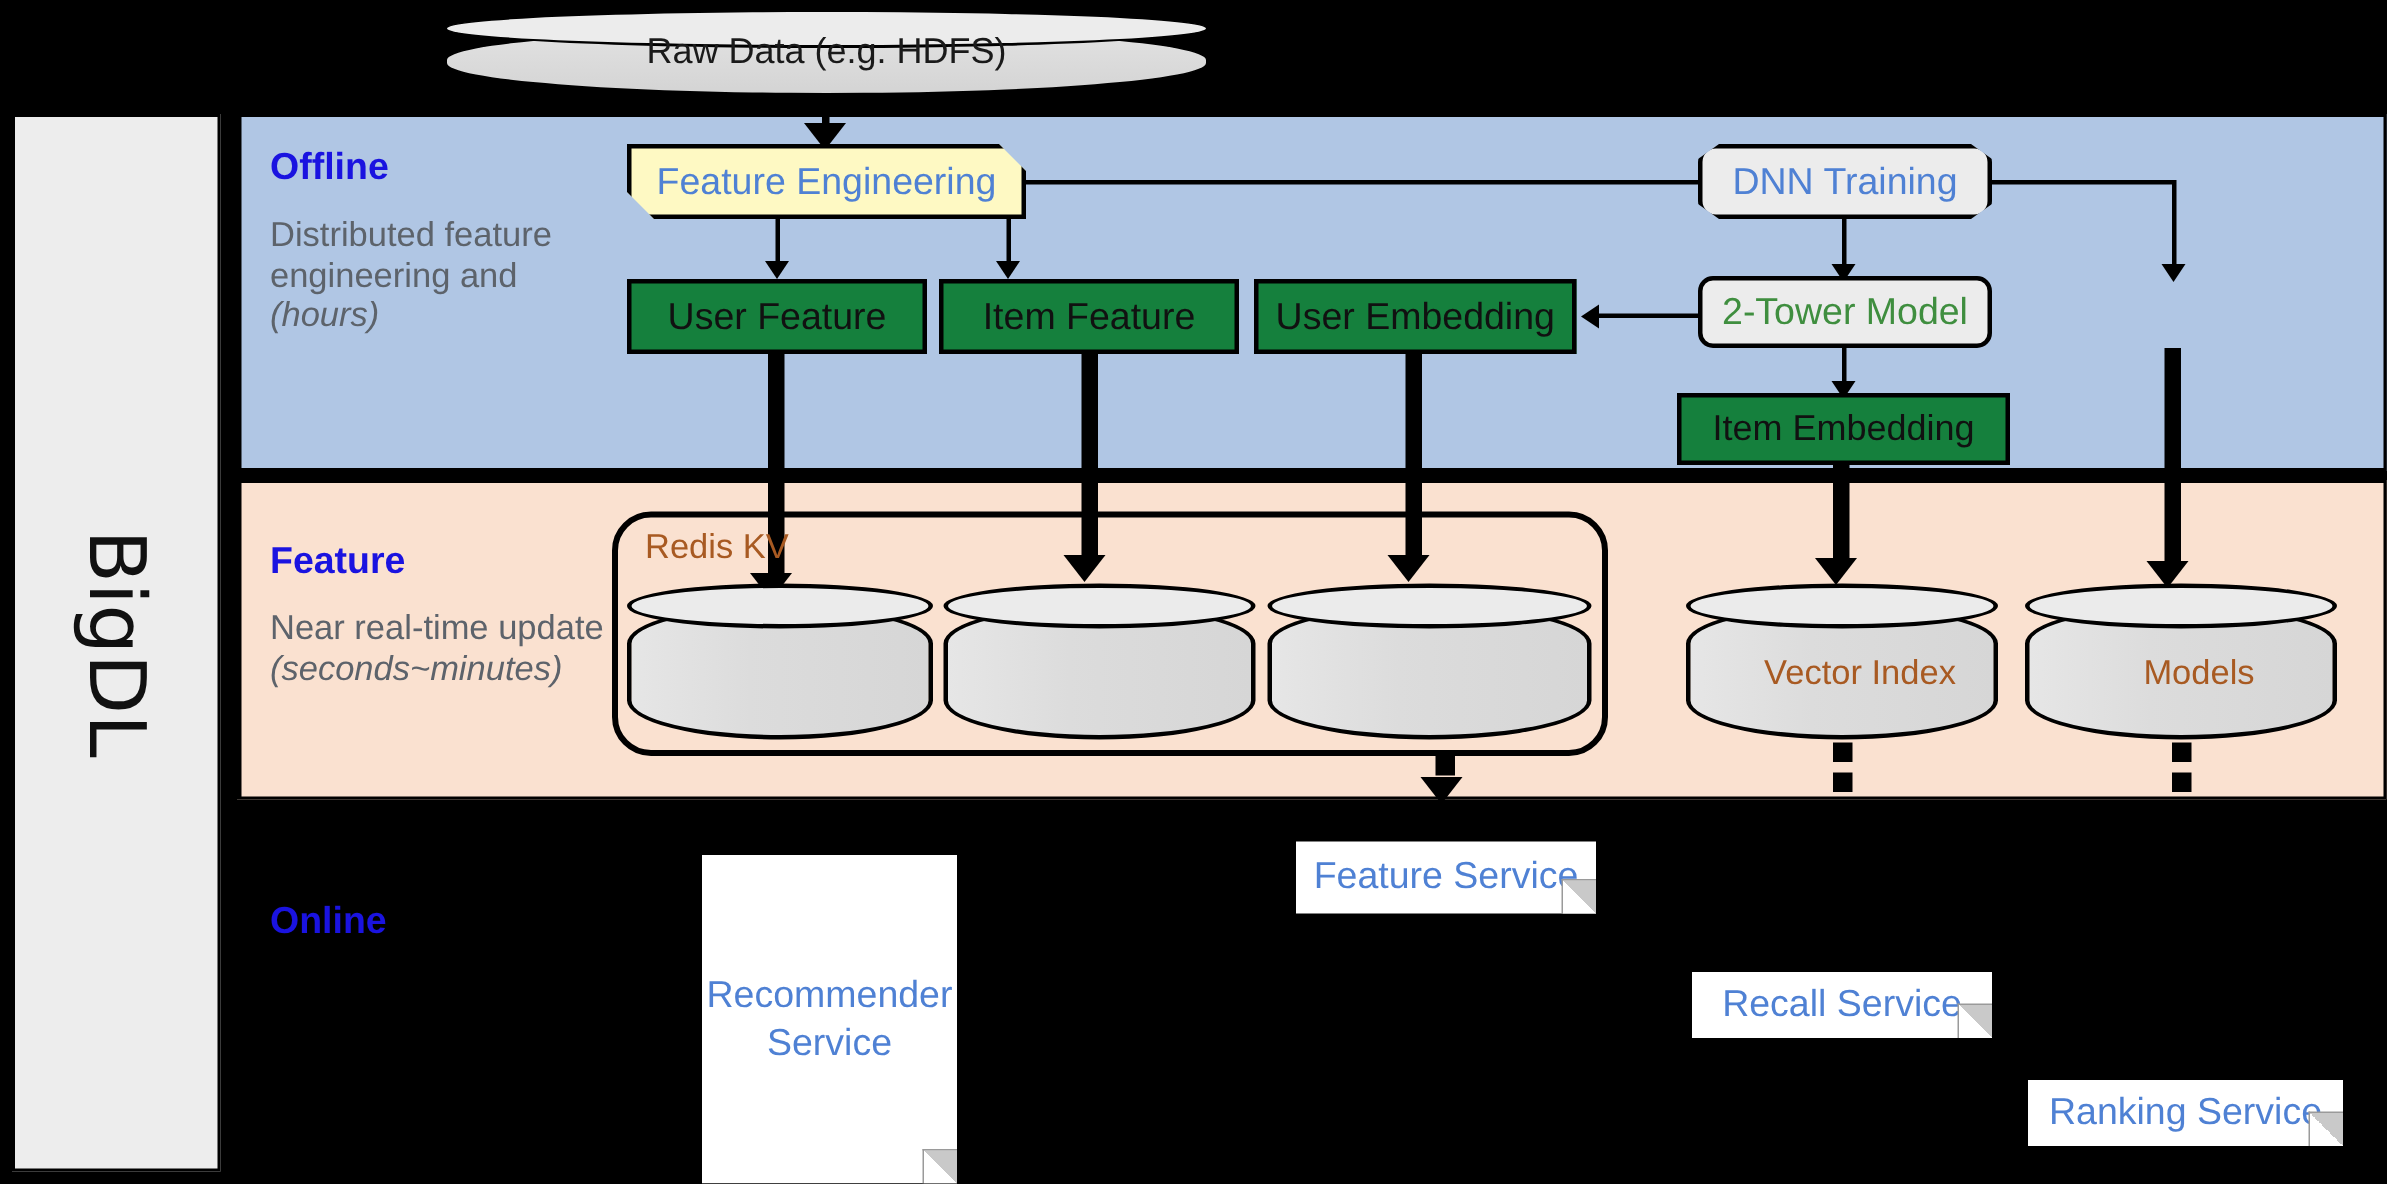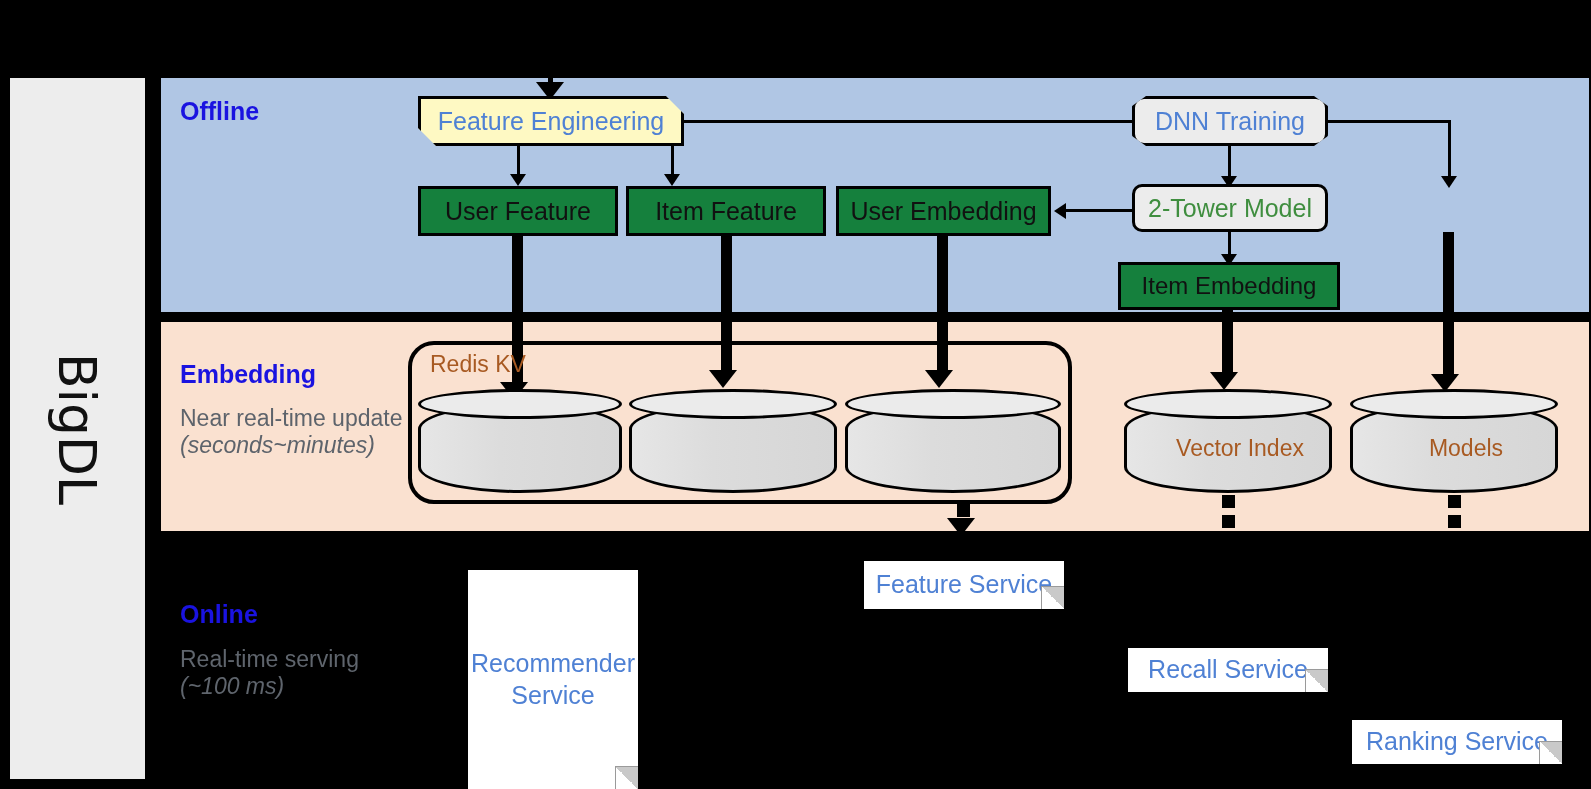--- a/index.html
+++ b/index.html
@@ -97,25 +97,33 @@
 <div id="stage">
 
   <div class="band band-offline"></div>
   <div class="band band-nearline"></div>
   <div class="band band-online"></div>
 
   <div class="bigdl-rail">
     <span>BigDL</span>
   </div>
 
+  <div class="disk" style="left:296px;top:6px;width:510px;height:58px;">
+    <div class="body"></div>
+    <div class="top"></div>
+    <div class="lbl">Raw Data (e.g. HDFS)</div>
+  </div>
 
   <div class="ln" style="left:548px;top:64px;width:5px;height:22px;"></div>
   <div class="arrowdn fat" style="left:536px;top:82px;"></div>
 
   <div class="band-title" style="left:180px;top:97px;">Offline</div>
+  <div class="band-sub" style="left:180px;top:143px;width:200px;">
+    <span>Distributed feature engineering and </span><i>(hours)</i>
+  </div>
 
   <div class="node card" style="left:418px;top:96px;width:266px;height:50px;">
     <span>Feature Engineering</span>
   </div>
 
   <div class="ln" style="left:684px;top:120px;width:453px;height:3px;"></div>
   <div class="arrowrt" style="left:1135px;top:114px;"></div>
 
   <div class="node hexbox" style="left:1132px;top:96px;width:196px;height:50px;">
     <span>DNN Training</span>
@@ -166,21 +174,21 @@
 
   <div class="ln" style="left:937px;top:236px;width:11px;height:140px;"></div>
   <div class="arrowdn fat" style="left:925px;top:370px;"></div>
 
   <div class="ln" style="left:1222px;top:310px;width:11px;height:68px;"></div>
   <div class="arrowdn fat" style="left:1210px;top:372px;"></div>
 
   <div class="ln" style="left:1443px;top:232px;width:11px;height:148px;"></div>
   <div class="arrowdn fat" style="left:1431px;top:374px;"></div>
 
-  <div class="band-title" style="left:180px;top:360px;">Embedding</div>
+  <div class="band-title" style="left:180px;top:360px;">Feature</div>
   <div class="band-sub" style="left:180px;top:405px;width:240px;">
     <span>Near real-time update </span><i>(seconds~minutes)</i>
   </div>
 
   <div class="kvbox" style="left:408px;top:341px;width:664px;height:163px;">
     <div class="kvlabel">Redis KV</div>
   </div>
 
   <div class="cyl" style="left:418px;top:389px;width:204px;height:104px;">
     <div class="side"></div>
@@ -212,23 +220,20 @@
   <div class="dash" style="left:957px;top:504px;"></div>
   <div class="arrowdn fat" style="left:947px;top:518px;"></div>
 
   <div class="dash" style="left:1222px;top:495px;"></div>
   <div class="dash" style="left:1222px;top:515px;"></div>
 
   <div class="dash" style="left:1448px;top:495px;"></div>
   <div class="dash" style="left:1448px;top:515px;"></div>
 
   <div class="band-title on" style="left:180px;top:600px;">Online</div>
-  <div class="band-sub on" style="left:180px;top:646px;width:200px;">
-    <span>Real-time serving </span><i>(~100 ms)</i>
-  </div>
 
   <div class="doc" style="left:468px;top:570px;width:170px;height:219px;">
     <span>Recommender Service</span>
     <div class="fold"></div>
   </div>
 
   <div class="doc" style="left:864px;top:561px;width:200px;height:48px;">
     <span>Feature Service</span>
     <div class="fold"></div>
   </div>

